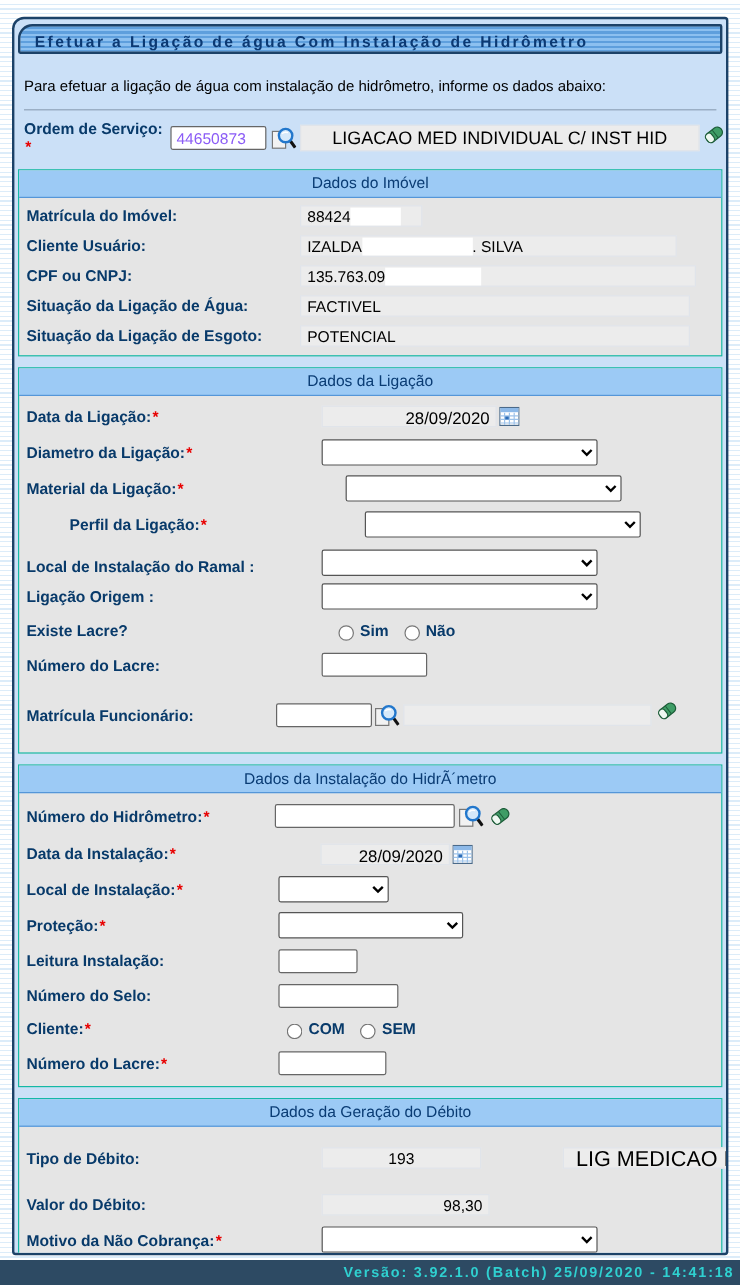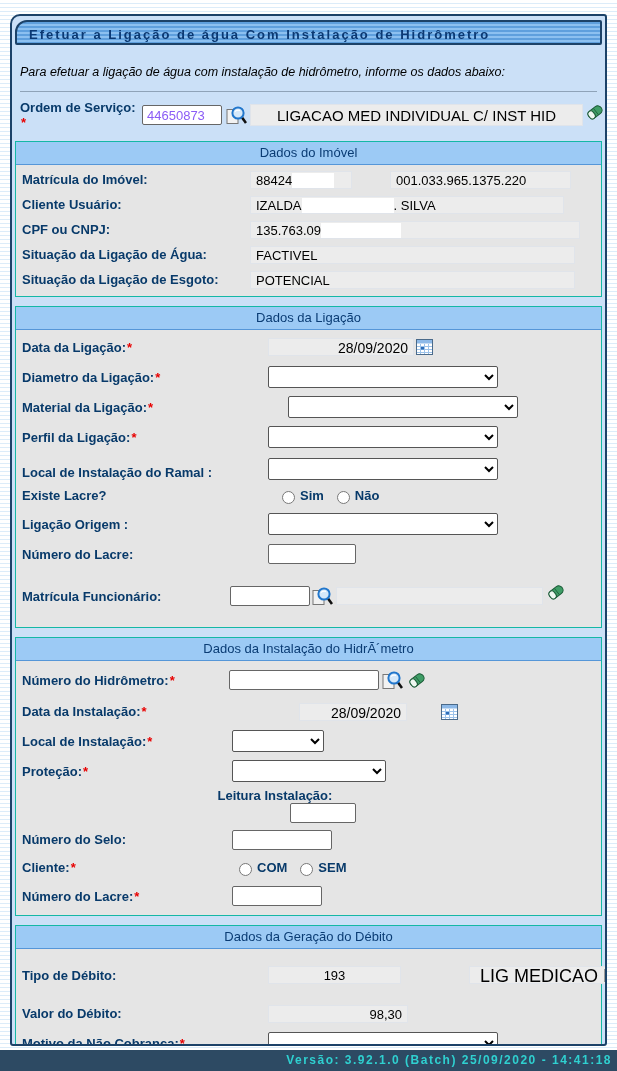--- a/index.html
+++ b/index.html
@@ -13,21 +13,21 @@
     background:#cbe0f7;border:2px solid #1c4268;border-radius:10px 3px 3px 3px;
     overflow:hidden;
   }
   .titlebar{
     margin:4px 3px 0 3px;height:25px;line-height:25px;
     background:repeating-linear-gradient(180deg,#5e9fdd 0 2px,#8cc0f0 2px 4px);
     border:2px solid #1c4268;border-radius:12px 2px 2px 2px;
     color:#0b3973;font-weight:bold;font-size:13px;letter-spacing:2px;
     padding-left:12px;box-sizing:border-box;
   }
-  .intro{margin:20px 8px 0 8px;font-size:12.5px;color:#000;font-style:italic;}
+  .intro{margin:20px 8px 0 8px;font-size:12.5px;color:#000;}
   .hr{border-top:1px solid #8fa3b8;margin:12px 8px 0 8px;height:0;}
   .row{display:flex;align-items:center;padding:2px 0 2px 6px;min-height:21px;}
   .lbl{color:#083a6a;font-weight:bold;font-size:13px;flex:none;}
   .req{color:#e80000;font-weight:bold;margin-left:1px;}
   .ro{background:#ececec;color:#000;font-size:13px;height:18px;line-height:18px;
       padding:0 5px;box-sizing:border-box;border:1px solid #e0e4ea;white-space:nowrap;overflow:hidden;}
   .ro.right{text-align:right;}
   .ro.center{text-align:center;}
   .patch{background:#fff;display:inline-block;height:16px;vertical-align:middle;}
   .sec{margin:9px 3px 0 3px;border:1px solid #14b8a6;background:#e5e5e5;}
@@ -83,21 +83,20 @@
   </svg>
       </span>
   </div>
 
   <div class="sec sec-imovel">
     <div class="sec-head">Dados do Imóvel</div>
     <div class="sec-body">
       <div class="row">
         <span class="lbl">Matrícula do Imóvel:</span>
         <span class="ro" style="width:102px;"><span>88424</span><span class="patch" style="width:42px;"></span></span>
-        <span class="ro" style="width:181px;margin-left:38px;">001.033.965.1375.220</span>
       </div>
       <div class="row">
         <span class="lbl">Cliente Usuário:</span>
         <span class="ro" style="width:314px;"><span>IZALDA</span><span class="patch" style="width:92px;"></span><span>. SILVA</span></span>
       </div>
       <div class="row">
         <span class="lbl">CPF ou CNPJ:</span>
         <span class="ro" style="width:330px;"><span>135.763.09</span><span class="patch" style="width:80px;"></span></span>
       </div>
       <div class="row">
@@ -134,40 +133,40 @@
           </span>
       </div>
       <div class="row" style="min-height:26px;">
         <span class="lbl"><span>Diametro da Ligação:</span><span class="req">*</span></span>
         <select style="width:230px;margin-left:18px;"><option></option></select>
       </div>
       <div class="row" style="min-height:26px;gap:20px;">
         <span class="lbl"><span>Material da Ligação:</span><span class="req">*</span></span>
         <select style="width:230px;margin-left:18px;"><option></option></select>
       </div>
-      <div class="row" style="min-height:26px;">
+      <div class="row" style="min-height:26px;margin-left:36px;">
         <span class="lbl"><span>Perfil da Ligação:</span><span class="req">*</span></span>
         <select style="width:230px;margin-left:18px;"><option></option></select>
       </div>
       <div class="row" style="min-height:26px;align-items:flex-end;">
         <span class="lbl">Local de Instalação do Ramal :</span>
+        <select style="width:230px;margin-left:18px;"><option></option></select>
+      </div>
+      <div class="row" style="min-height:26px;">
+        <span class="lbl">Ligação Origem :</span>
         <select style="width:230px;margin-left:18px;"><option></option></select>
       </div>
       <div class="row" style="min-height:23px;">
         <span class="lbl">Existe Lacre?</span>
         <span class="inline" style="margin-left:27px;">
           <input type="radio" name="existe-lacre" style="">
           <span class="radio-lbl">Sim</span>
           <input type="radio" name="existe-lacre" style="">
           <span class="radio-lbl">Não</span>
         </span>
-      </div>
-      <div class="row" style="min-height:26px;">
-        <span class="lbl">Ligação Origem :</span>
-        <select style="width:230px;margin-left:18px;"><option></option></select>
       </div>
       <div class="row" style="min-height:26px;">
         <span class="lbl">Número do Lacre:</span>
         <input type="text" class="dis-blue" style="width: 88px; margin-left: 18px;" disabled="">
       </div>
       <div class="row" style="min-height:50px;">
         <span class="lbl">Matrícula Funcionário:</span>
         <div class="stack" style="margin-left:-20px;">
           <span class="inline">
             <input type="text" style="width: 80px;">
@@ -214,21 +213,21 @@
         <span class="icon" style="margin-left:4px;">
             <svg width="20" height="20" viewBox="0 0 20 20">
     <g transform="rotate(-38 10 10)">
       <rect x="2.5" y="6" width="15" height="8.5" rx="4" fill="#3f9d66" stroke="#1c5c38" stroke-width="1"></rect>
       <rect x="2.5" y="6" width="6" height="8.5" rx="3" fill="#eef8f1" stroke="#1c5c38" stroke-width="1"></rect>
       <line x1="11" y1="6.4" x2="11" y2="14.2" stroke="#1c5c38" stroke-width="0.8"></line>
     </g>
   </svg>
           </span>
       </div>
-      <div class="row" style="min-height:25px;gap:32px;">
+      <div class="row" style="min-height:25px;">
         <span class="lbl"><span>Data da Instalação:</span><span class="req">*</span></span>
         <span class="ro right" style="width:108px;margin-left:57px;font-size:14px;">28/09/2020</span>
         <span class="icon" style="margin-left:2px;">
             <svg width="17" height="16" viewBox="0 0 17 16">
     <rect x="0.5" y="0.5" width="16" height="15" fill="#ffffff" stroke="#4a6a8a"></rect>
     <rect x="1" y="1" width="15" height="3.5" fill="#8db9e8"></rect>
     <g stroke="#9cc2ea" stroke-width="1">
       <line x1="1" y1="7.5" x2="16" y2="7.5"></line>
                 <line x1="1" y1="10.5" x2="16" y2="10.5"></line>
                 <line x1="1" y1="13.5" x2="16" y2="13.5"></line>
@@ -241,21 +240,21 @@
           </span>
       </div>
       <div class="row" style="min-height:26px;">
         <span class="lbl"><span>Local de Instalação:</span><span class="req">*</span></span>
         <select style="width:92px;margin-left:22px;"><option></option></select>
       </div>
       <div class="row" style="min-height:26px;">
         <span class="lbl"><span>Proteção:</span><span class="req">*</span></span>
         <select style="width:154px;margin-left:22px;"><option></option></select>
       </div>
-      <div class="row" style="min-height:25px;flex-direction:column;">
+      <div class="row" style="min-height:25px;">
         <span class="lbl">Leitura Instalação:</span>
         <input type="text" style="width: 66px; margin-left: 22px;">
       </div>
       <div class="row" style="min-height:25px;">
         <span class="lbl">Número do Selo:</span>
         <input type="text" style="width: 100px; margin-left: 22px;">
       </div>
       <div class="row" style="min-height:23px;">
         <span class="lbl"><span>Cliente:</span><span class="req">*</span></span>
         <span class="inline" style="margin-left:24px;">

